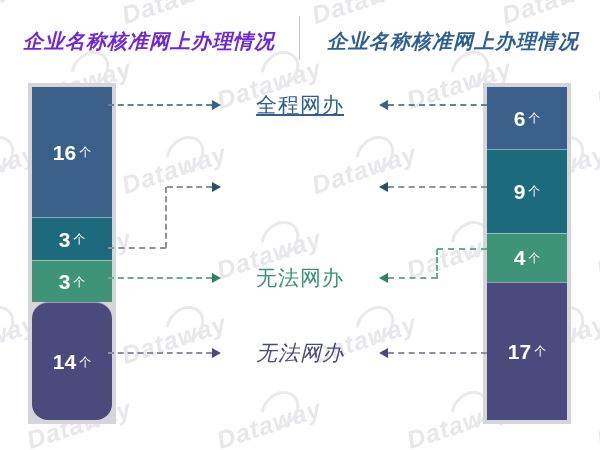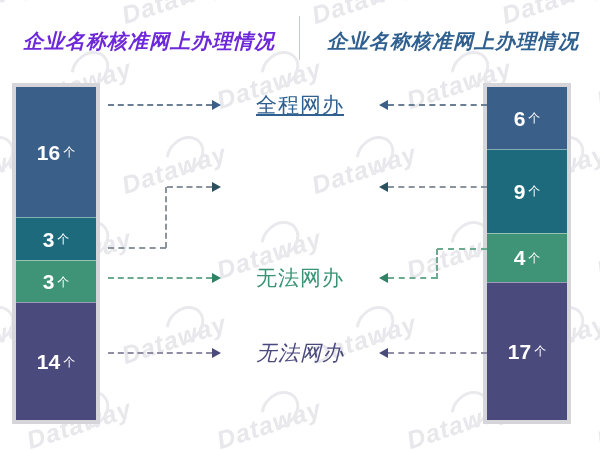--- a/index.html
+++ b/index.html
@@ -19,21 +19,21 @@
   
   .title { position: absolute; top: 28px; width: 290px; text-align: center;
            font-size: 20px; font-weight: bold; font-style: italic; letter-spacing: 1px; }
   .title.t-left { left: 4px; }
   .title.t-right { left: 308px; }
   .title-divider { position: absolute; left: 299px; top: 16px; width: 1px; height: 44px; background: #c3cad3; }
 
   
   .bar-frame { position: absolute; top: 83px; width: 88px; height: 341px;
                background: #d6d5d9; padding: 4px; }
-  .bar-frame.b-left { left: 12px; }
+  .bar-frame.b-left { left: 28px; }
   .bar-frame.b-right { left: 483px; }
   .bar { display: flex; flex-direction: column; width: 80px; height: 333px; }
   .seg { display: flex; align-items: center; justify-content: center; min-height: 0; }
   .seg + .seg { border-top: 1px solid rgba(255,255,255,.45); }
   .seg .val { color: #ffffff; font-weight: bold; font-size: 21px; line-height: 1;
               display: flex; align-items: center; }
   .seg .unit { font-size: 12px; font-weight: normal; margin-left: 3px; }
 
   
   .center-label { position: absolute; left: 220px; width: 160px; height: 30px;
@@ -97,21 +97,21 @@
               <span>3</span>
               <span class="unit">个</span>
             </span>
         </div>
         <div class="seg" style="flex-grow: 3; background-color: rgb(63, 147, 119);">
           <span class="val">
               <span>3</span>
               <span class="unit">个</span>
             </span>
         </div>
-        <div class="seg" style="flex-grow: 14; background-color: rgb(75, 74, 125);">
+        <div class="seg" style="flex-grow: 14; background-color: rgb(75, 74, 125); border-radius: 16px;">
           <span class="val">
               <span>14</span>
               <span class="unit">个</span>
             </span>
         </div>
       </div>
     </div>
 
     <div class="bar-frame b-right">
       <div class="bar">

